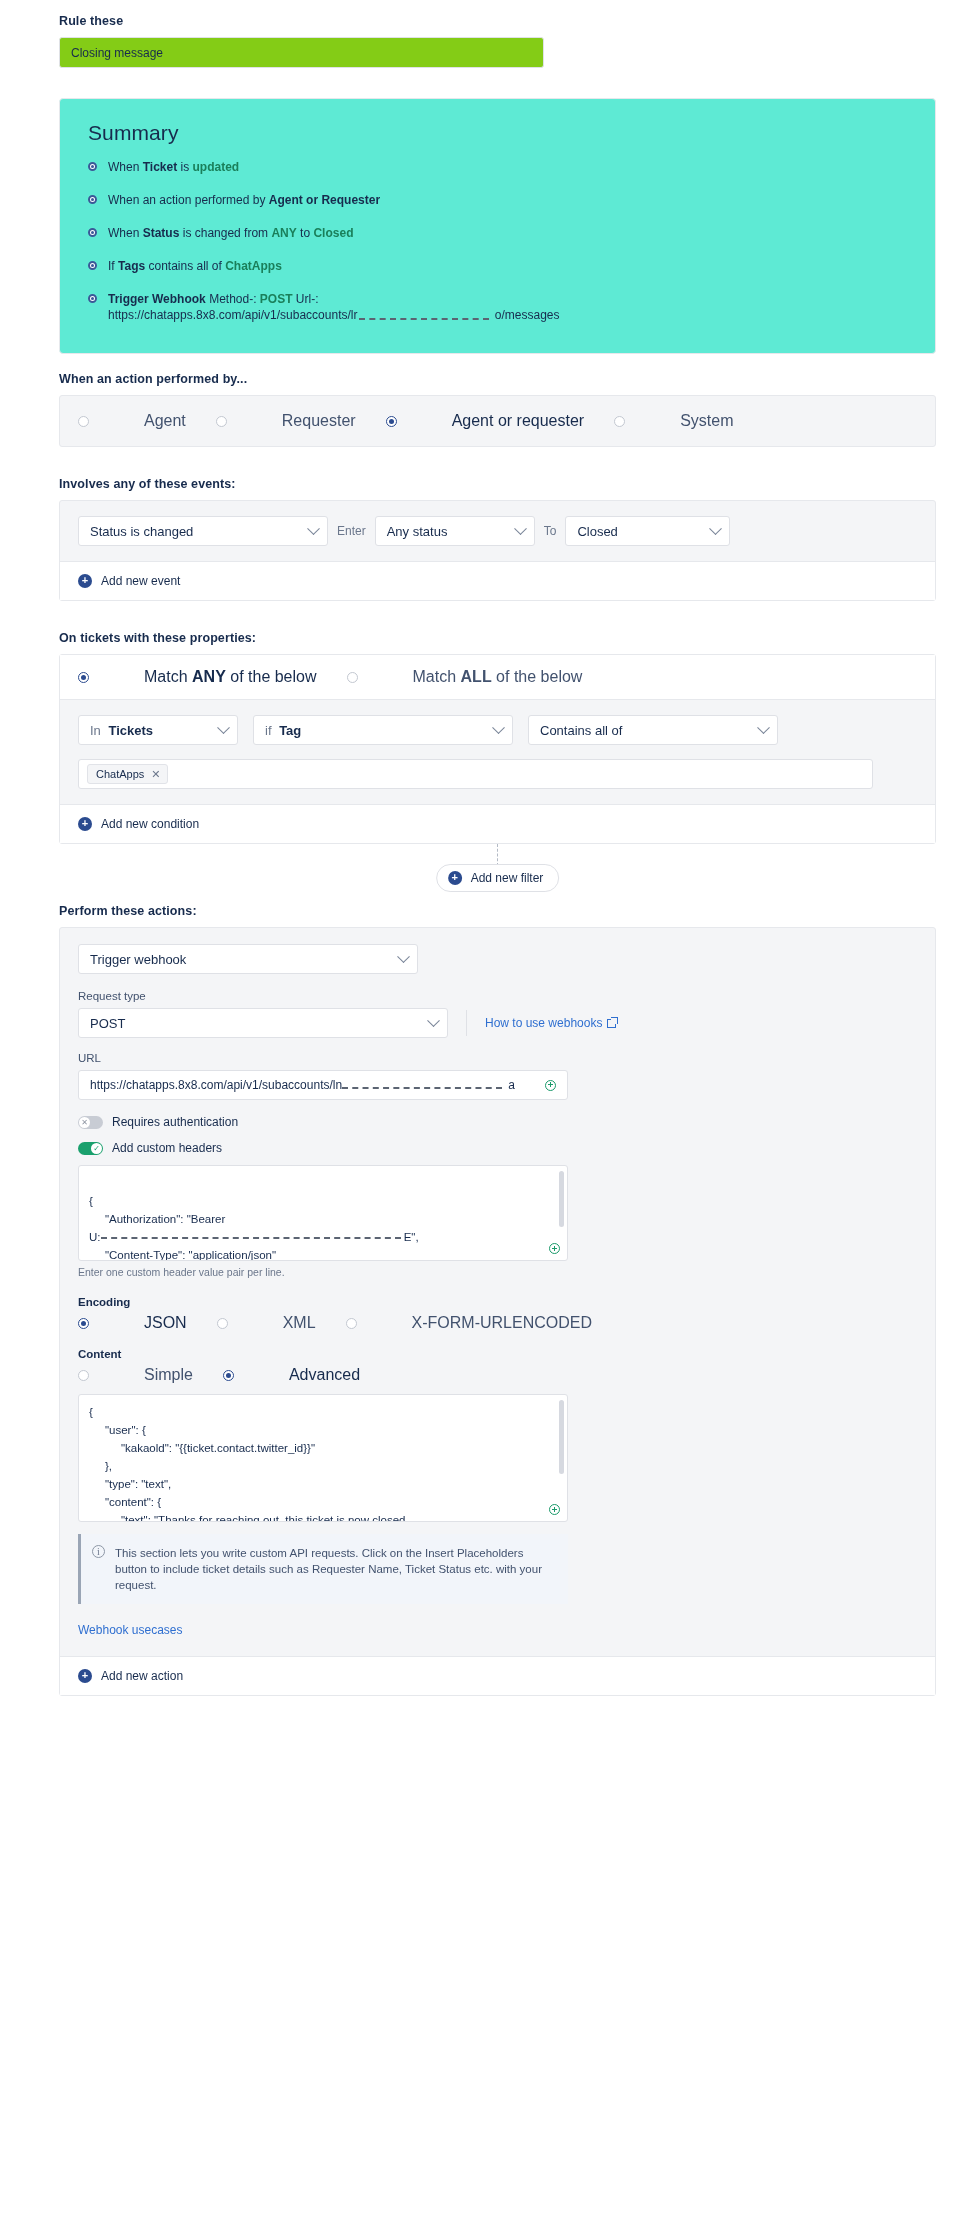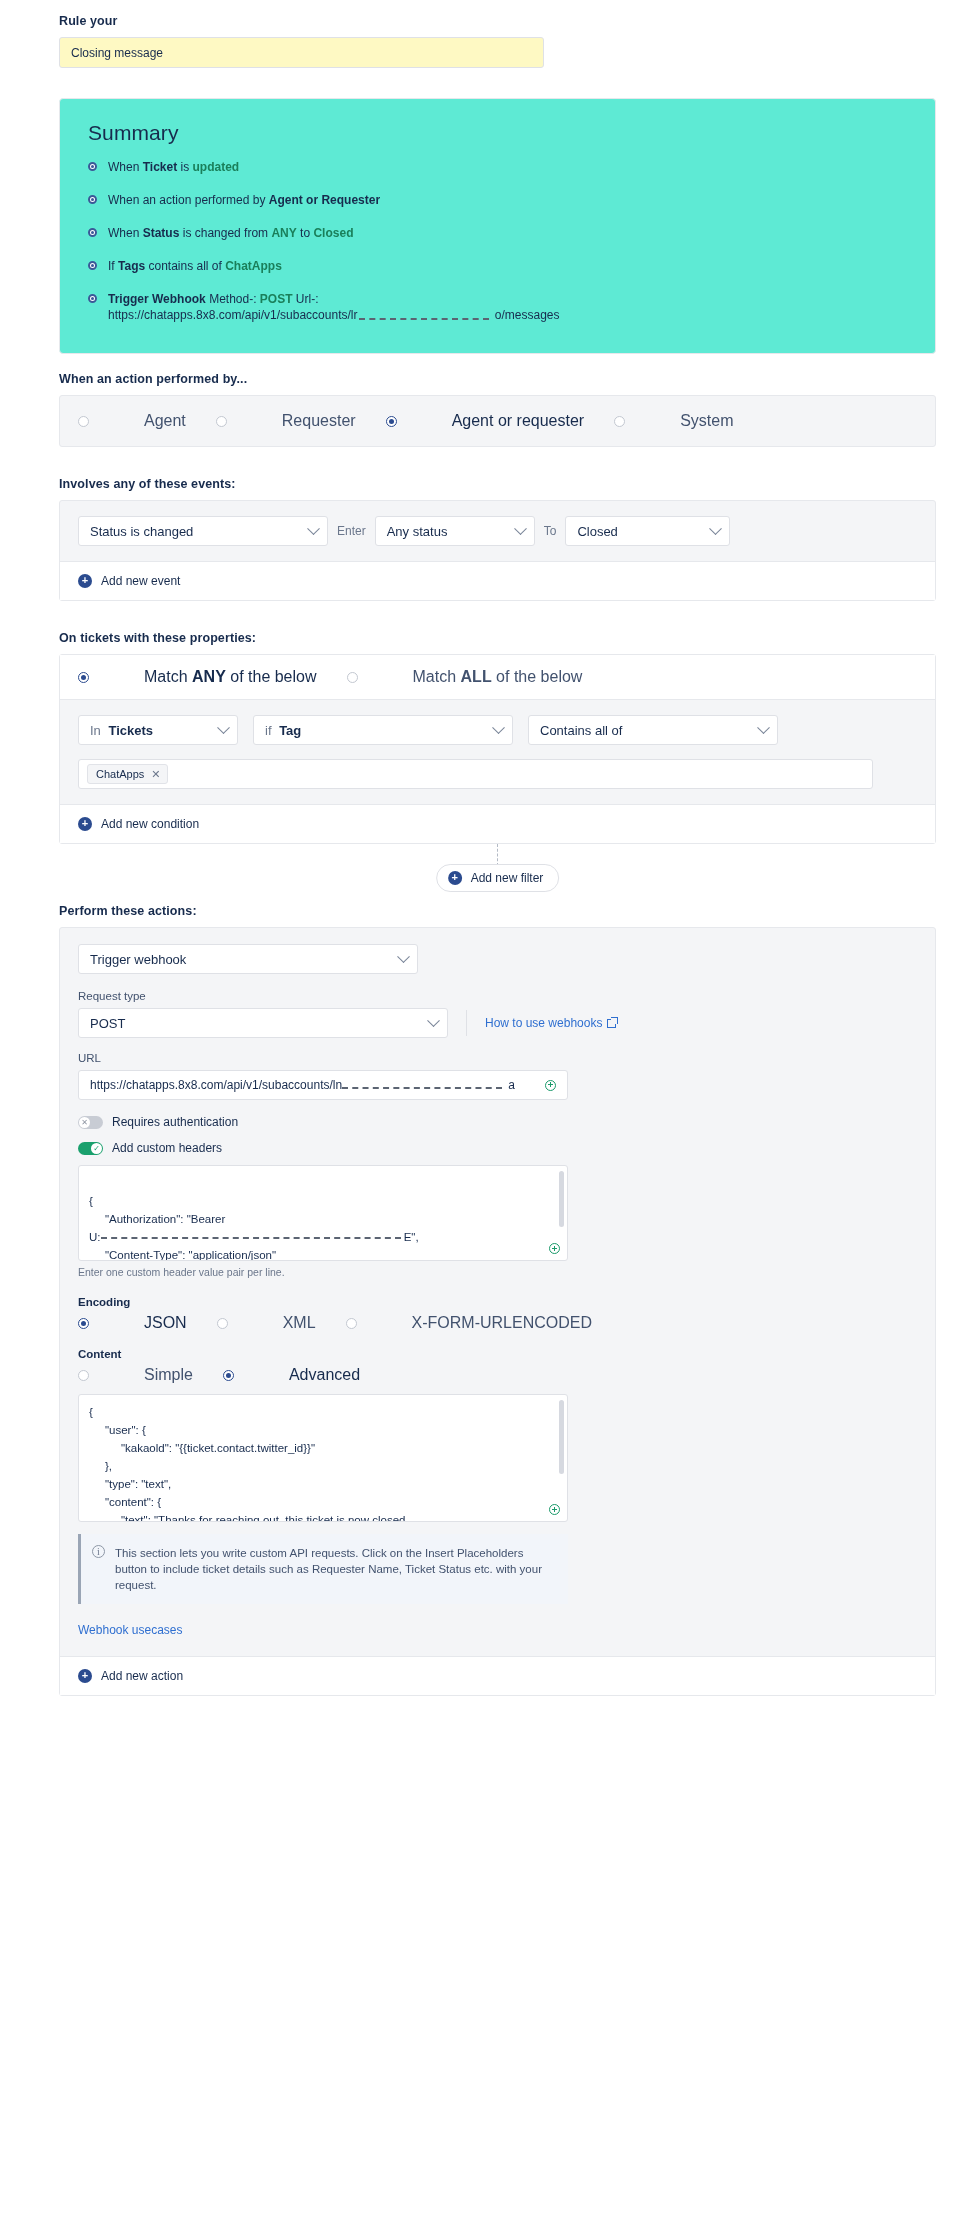--- a/index.html
+++ b/index.html
@@ -22,21 +22,21 @@
     margin: 0 0 9px 0;
     letter-spacing: .1px;
   }
 
   
   .rule-name-input {
     width: 485px;
     height: 31px;
     border: 1px solid #dfe1e6;
     border-radius: 3px;
-    background: #fef9c3;
+    background: #84cc16;
     font-size: 12px;
     color: #172b4d;
     padding: 0 11px;
     font-family: "Liberation Sans", sans-serif;
     outline: none;
   }
 
   
   .summary-card {
     margin-top: 30px;
@@ -390,21 +390,21 @@
     font-family: "Liberation Serif", serif;
   }
 </style>
 </head>
 <body>
 
 <div class="page">
  <div class="wrap">
 
   
-  <div class="sec-label">Rule your</div>
+  <div class="sec-label">Rule these</div>
   <input class="rule-name-input" value="Closing message" style="">
 
   
   <div class="summary-card">
     <div class="summary-title">Summary</div>
     <div id="summary-list">
           <div class="sum-item">
             <span class="bullet"></span>
             <span class="sum-text"><span>When </span><span class="b">Ticket</span><span> is </span><span class="g">updated</span></span>
           </div>

